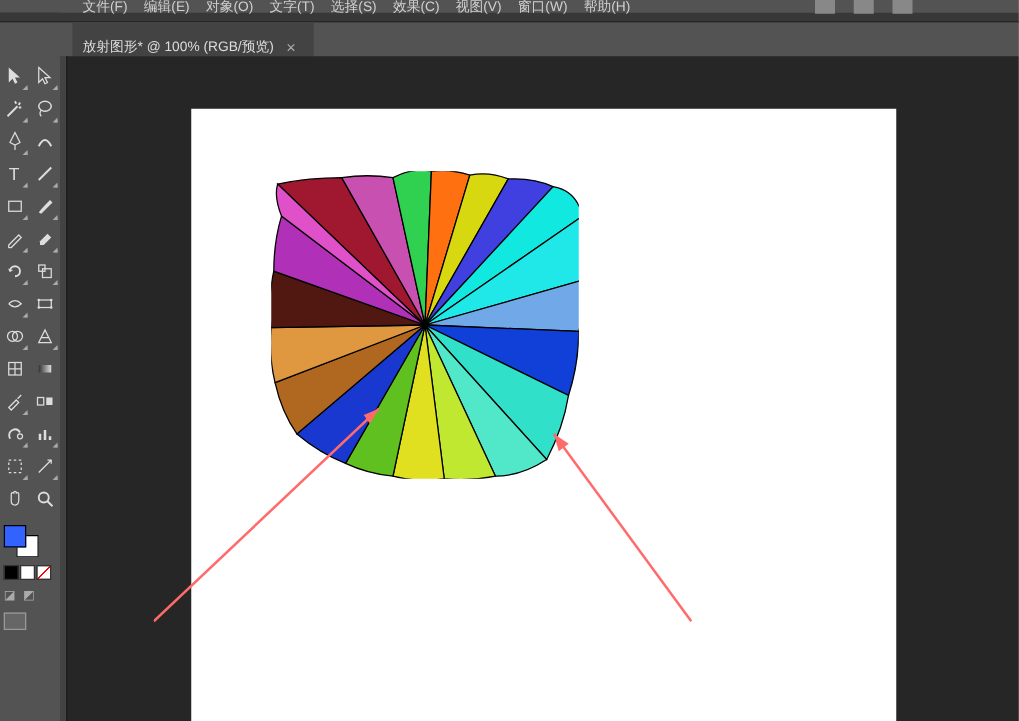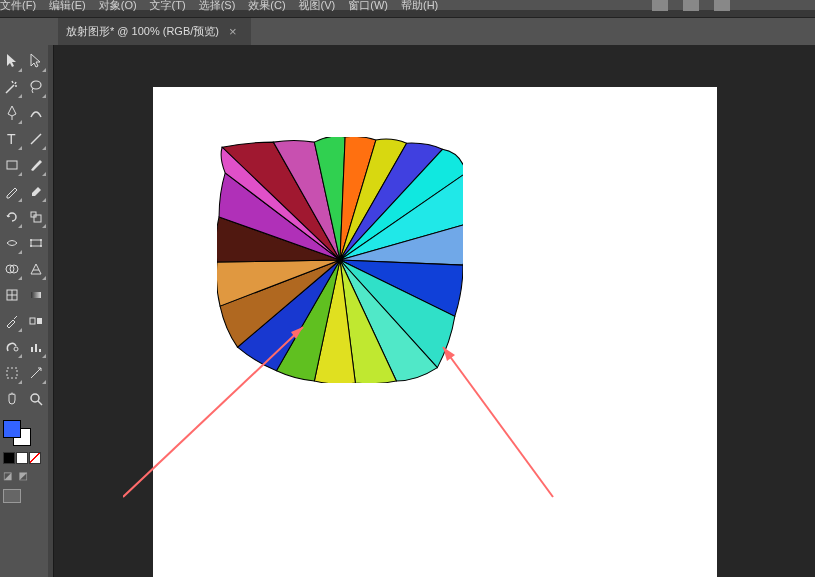--- a/index.html
+++ b/index.html
@@ -1,23 +1,23 @@
 <!DOCTYPE html>
 <html><head>
 <meta charset="utf-8">
 <style>
 * { margin: 0; padding: 0; box-sizing: border-box; }
 body { width: 815px; height: 577px; background: #535353; font-family: sans-serif; font-size: 11px; color: #ccc; overflow: hidden; }
-.menubar { height: 10px; background: #535353; display: flex; align-items: center; gap: 13px; position: relative; }
+.menubar { height: 10px; background: #535353; display: flex; align-items: center; padding-left: 18px; gap: 13px; position: relative; margin-left: 48px; }
 .menubar span { color: #d0d0d0; font-size: 11px; }
 .menubar-right { position: absolute; right: 85px; display: flex; gap: 15px; }
 .menubar-right .ico { width: 16px; height: 12px; background: #888; }
 .control-bar { height: 8px; background: #383838; border-bottom: 1px solid #222; }
 .tab-bar { height: 27px; background: #535353; display: flex; align-items: center; padding-left: 58px; }
-.tab { background: #434343; height: 27px; display: flex; align-items: center; padding: 0 14px 0 8px; color: #ddd; gap: 10px; }
+.tab { background: #434343; height: 27px; display: flex; align-items: flex-end; padding: 0 14px 0 8px; color: #ddd; gap: 10px; }
 .tab-close { color: #aaa; cursor: pointer; font-size: 13px; }
 .workspace { display: flex; height: 532px; }
 .toolbox { width: 48px; background: #535353; display: flex; flex-direction: column; padding-top: 3px; }
 .tool-row { display: flex; height: 26px; }
 .tool { width: 24px; height: 26px; display: flex; align-items: center; justify-content: center; color: #ddd; position: relative; }
 .tool svg { width: 16px; height: 16px; }
 .tool-tri::after { content: ''; position: absolute; right: 2px; bottom: 2px; border: 2px solid transparent; border-right-color: #aaa; border-bottom-color: #aaa; }
 .color-section { margin-top: 8px; padding-left: 3px; }
 .fg-color { width: 18px; height: 18px; background: #3363ff; border: 1px solid #000; position: relative; z-index: 2; }
 .bg-color { width: 18px; height: 18px; background: #fff; border: 1px solid #000; margin-top: -10px; margin-left: 10px; position: relative; z-index: 1; }

